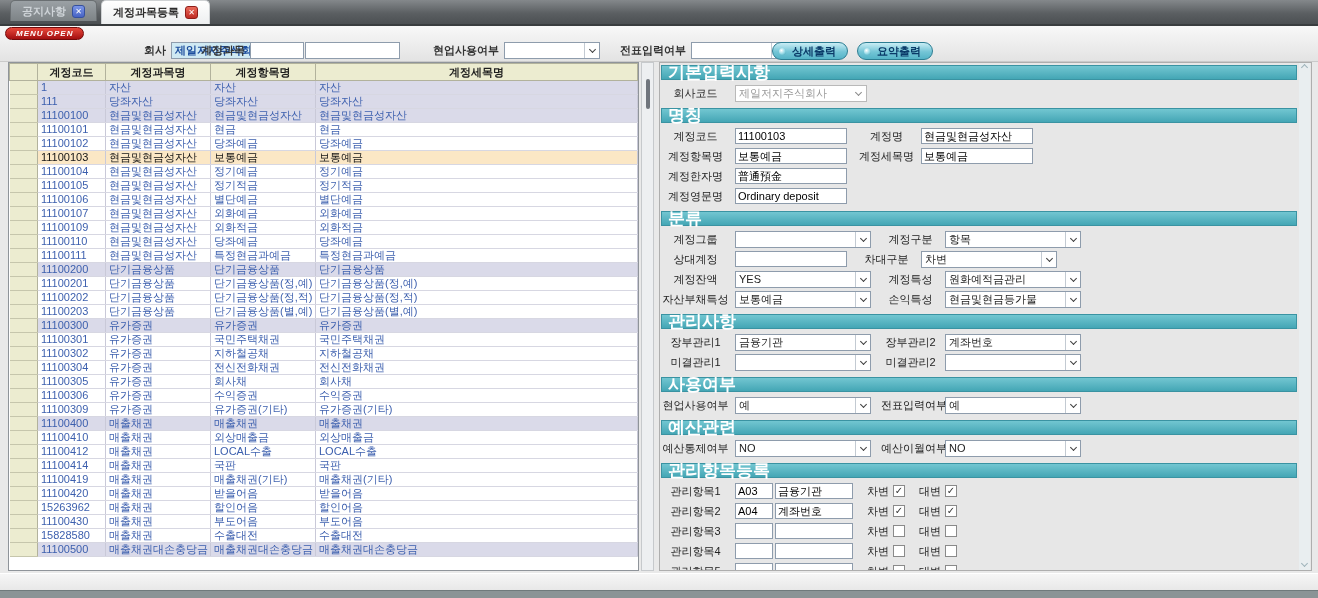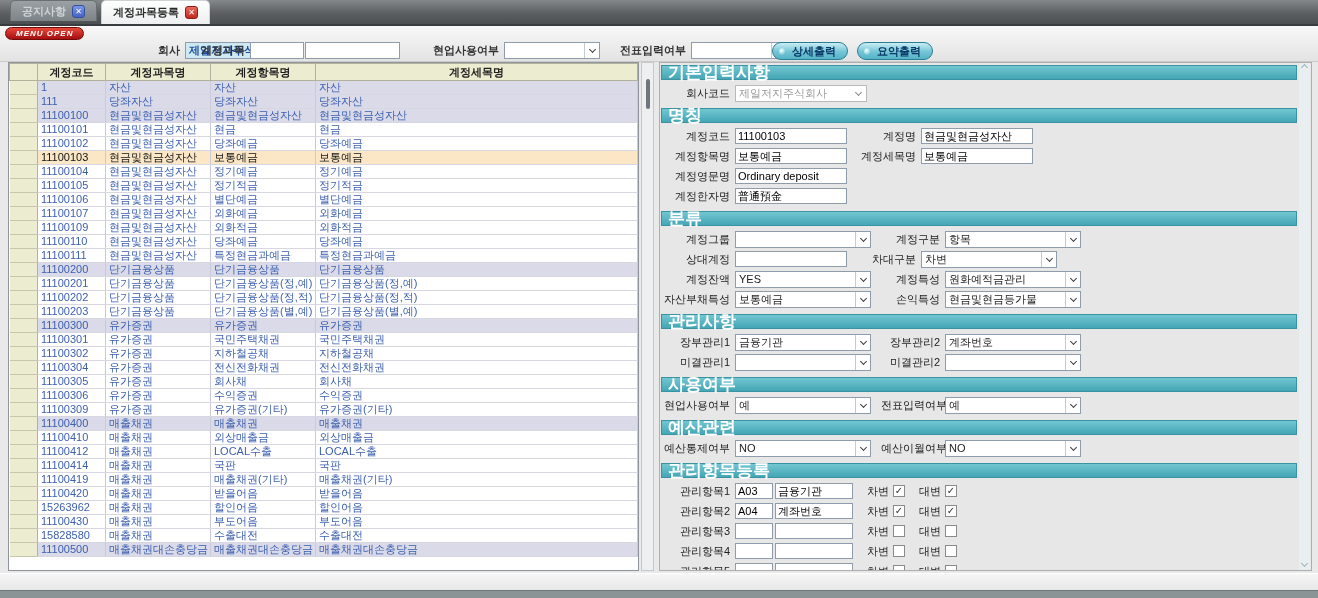--- a/index.html
+++ b/index.html
@@ -62,21 +62,21 @@
     background:#edeff1; border:1px solid #c6c9cc; }
   .grid-vscroll .thumb { position:absolute; top:16px; left:4px; width:4px; height:30px; background:#70757d; border-radius:2px; }
 
   
   .panel { position:absolute; top:62px; left:659px; width:653px; height:509px;
     background:#e7e7e7; border:1px solid #aeaeae; padding:1px 14px 0 1px; overflow:hidden; }
   .sec-h { height:15px; background:linear-gradient(#72c6d1,#44a6b5); border:1px solid #3a93a2;
     color:#fff; font-weight:bold; font-size:17px; line-height:14px; padding-left:6px; margin-top:1px; }
   .sec-b { padding:2px 0 3px 0; }
   .fr { display:flex; align-items:center; margin:2px 0; height:18px; }
-  .lbl { color:#222; text-align:right; white-space:nowrap; overflow:hidden; }
+  .lbl { color:#222; text-align:center; white-space:nowrap; overflow:hidden; }
   .lbl.c1 { width:74px; padding-right:5px; flex:none; }
   .lbl.c2 { width:64px; padding-right:5px; margin-left:10px; flex:none; }
   .panel .sel { width:136px; flex:none; }
   .panel input.txt { width:112px; height:16px; border:1px solid #8e9cac; background:#fff; font:inherit; padding:0 2px; flex:none; }
   .panel input.txt.code { width:38px; }
   .panel input.txt.mname { width:78px; margin-left:2px; }
   .cb-lbl { margin-left:14px; color:#222; flex:none; }
   .cb { width:12px; height:12px; border:1px solid #8a8a8a; background:#fff; display:inline-flex;
     align-items:center; justify-content:center; font-size:10px; line-height:10px; color:#333; margin-left:4px; flex:none; }
 
@@ -100,21 +100,21 @@
   </div>
   <div class="tab active">
     <span>계정과목등록</span>
     <span class="closebox red">✕</span>
   </div>
 </div>
 
 <div class="toolstrip">
   <div class="menu-open">MENU OPEN</div>
 
-  <div class="tb-group" style="left:158px;">
+  <div class="tb-group" style="left:144px;">
     <span class="tb-label">회사</span>
     <div class="sel cyan" style="width:97px;">
       <span class="val">제일저지주식회사</span>
       <span class="btn">
           <i class="chev"></i>
         </span>
     </div>
   </div>
 
   <div class="tb-group" style="left:201px;">
@@ -436,26 +436,26 @@
           <div class="lbl c2">계정명</div>
           <input class="txt" value="현금및현금성자산" style="">
         </div>
         <div class="fr">
           <div class="lbl c1">계정항목명</div>
           <input class="txt" value="보통예금" style="">
           <div class="lbl c2">계정세목명</div>
           <input class="txt" value="보통예금" style="">
         </div>
         <div class="fr">
+          <div class="lbl c1">계정한자명</div>
+          <input class="txt" value="普通預金" style="">
+        </div>
+        <div class="fr">
           <div class="lbl c1">계정영문명</div>
           <input class="txt" value="Ordinary deposit" style="">
-        </div>
-        <div class="fr">
-          <div class="lbl c1">계정한자명</div>
-          <input class="txt" value="普通預金" style="">
         </div>
       </div>
       <div class="sec-h">분류</div>
       <div class="sec-b">
         <div class="fr">
           <div class="lbl c1">계정그룹</div>
           <div class="sel">
             <span class="val"></span>
             <span class="btn">
               <i class="chev"></i>

